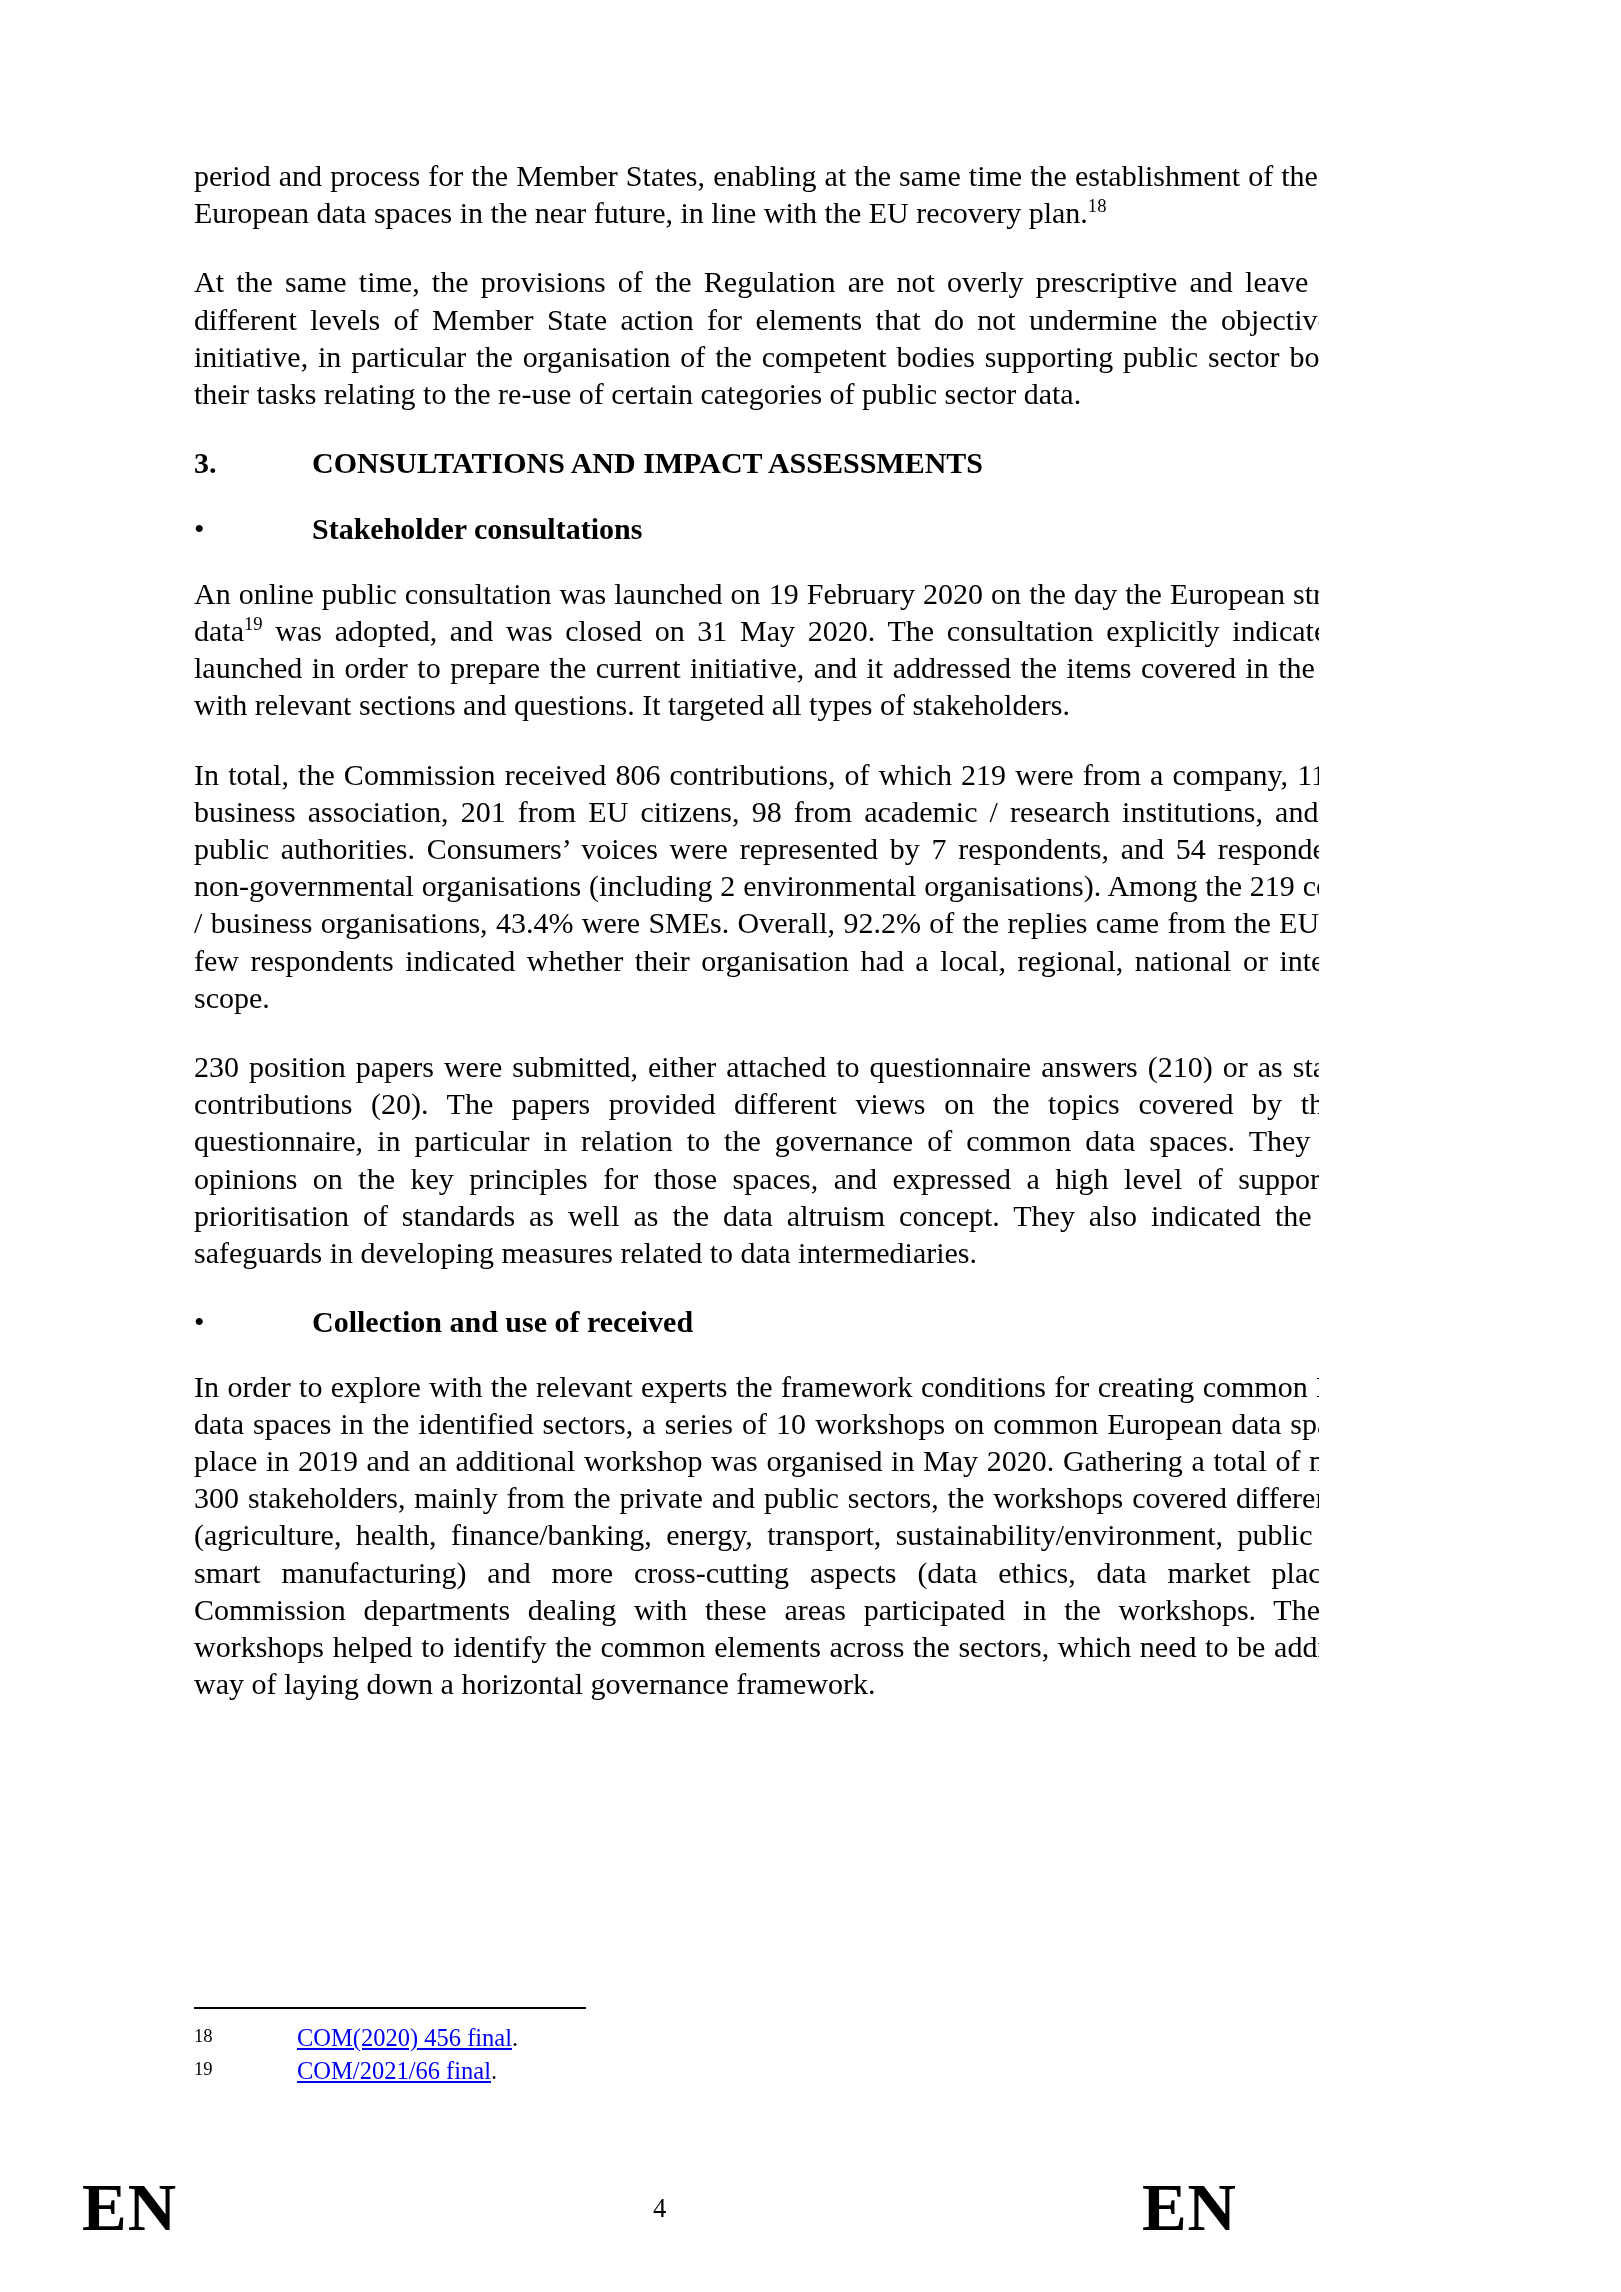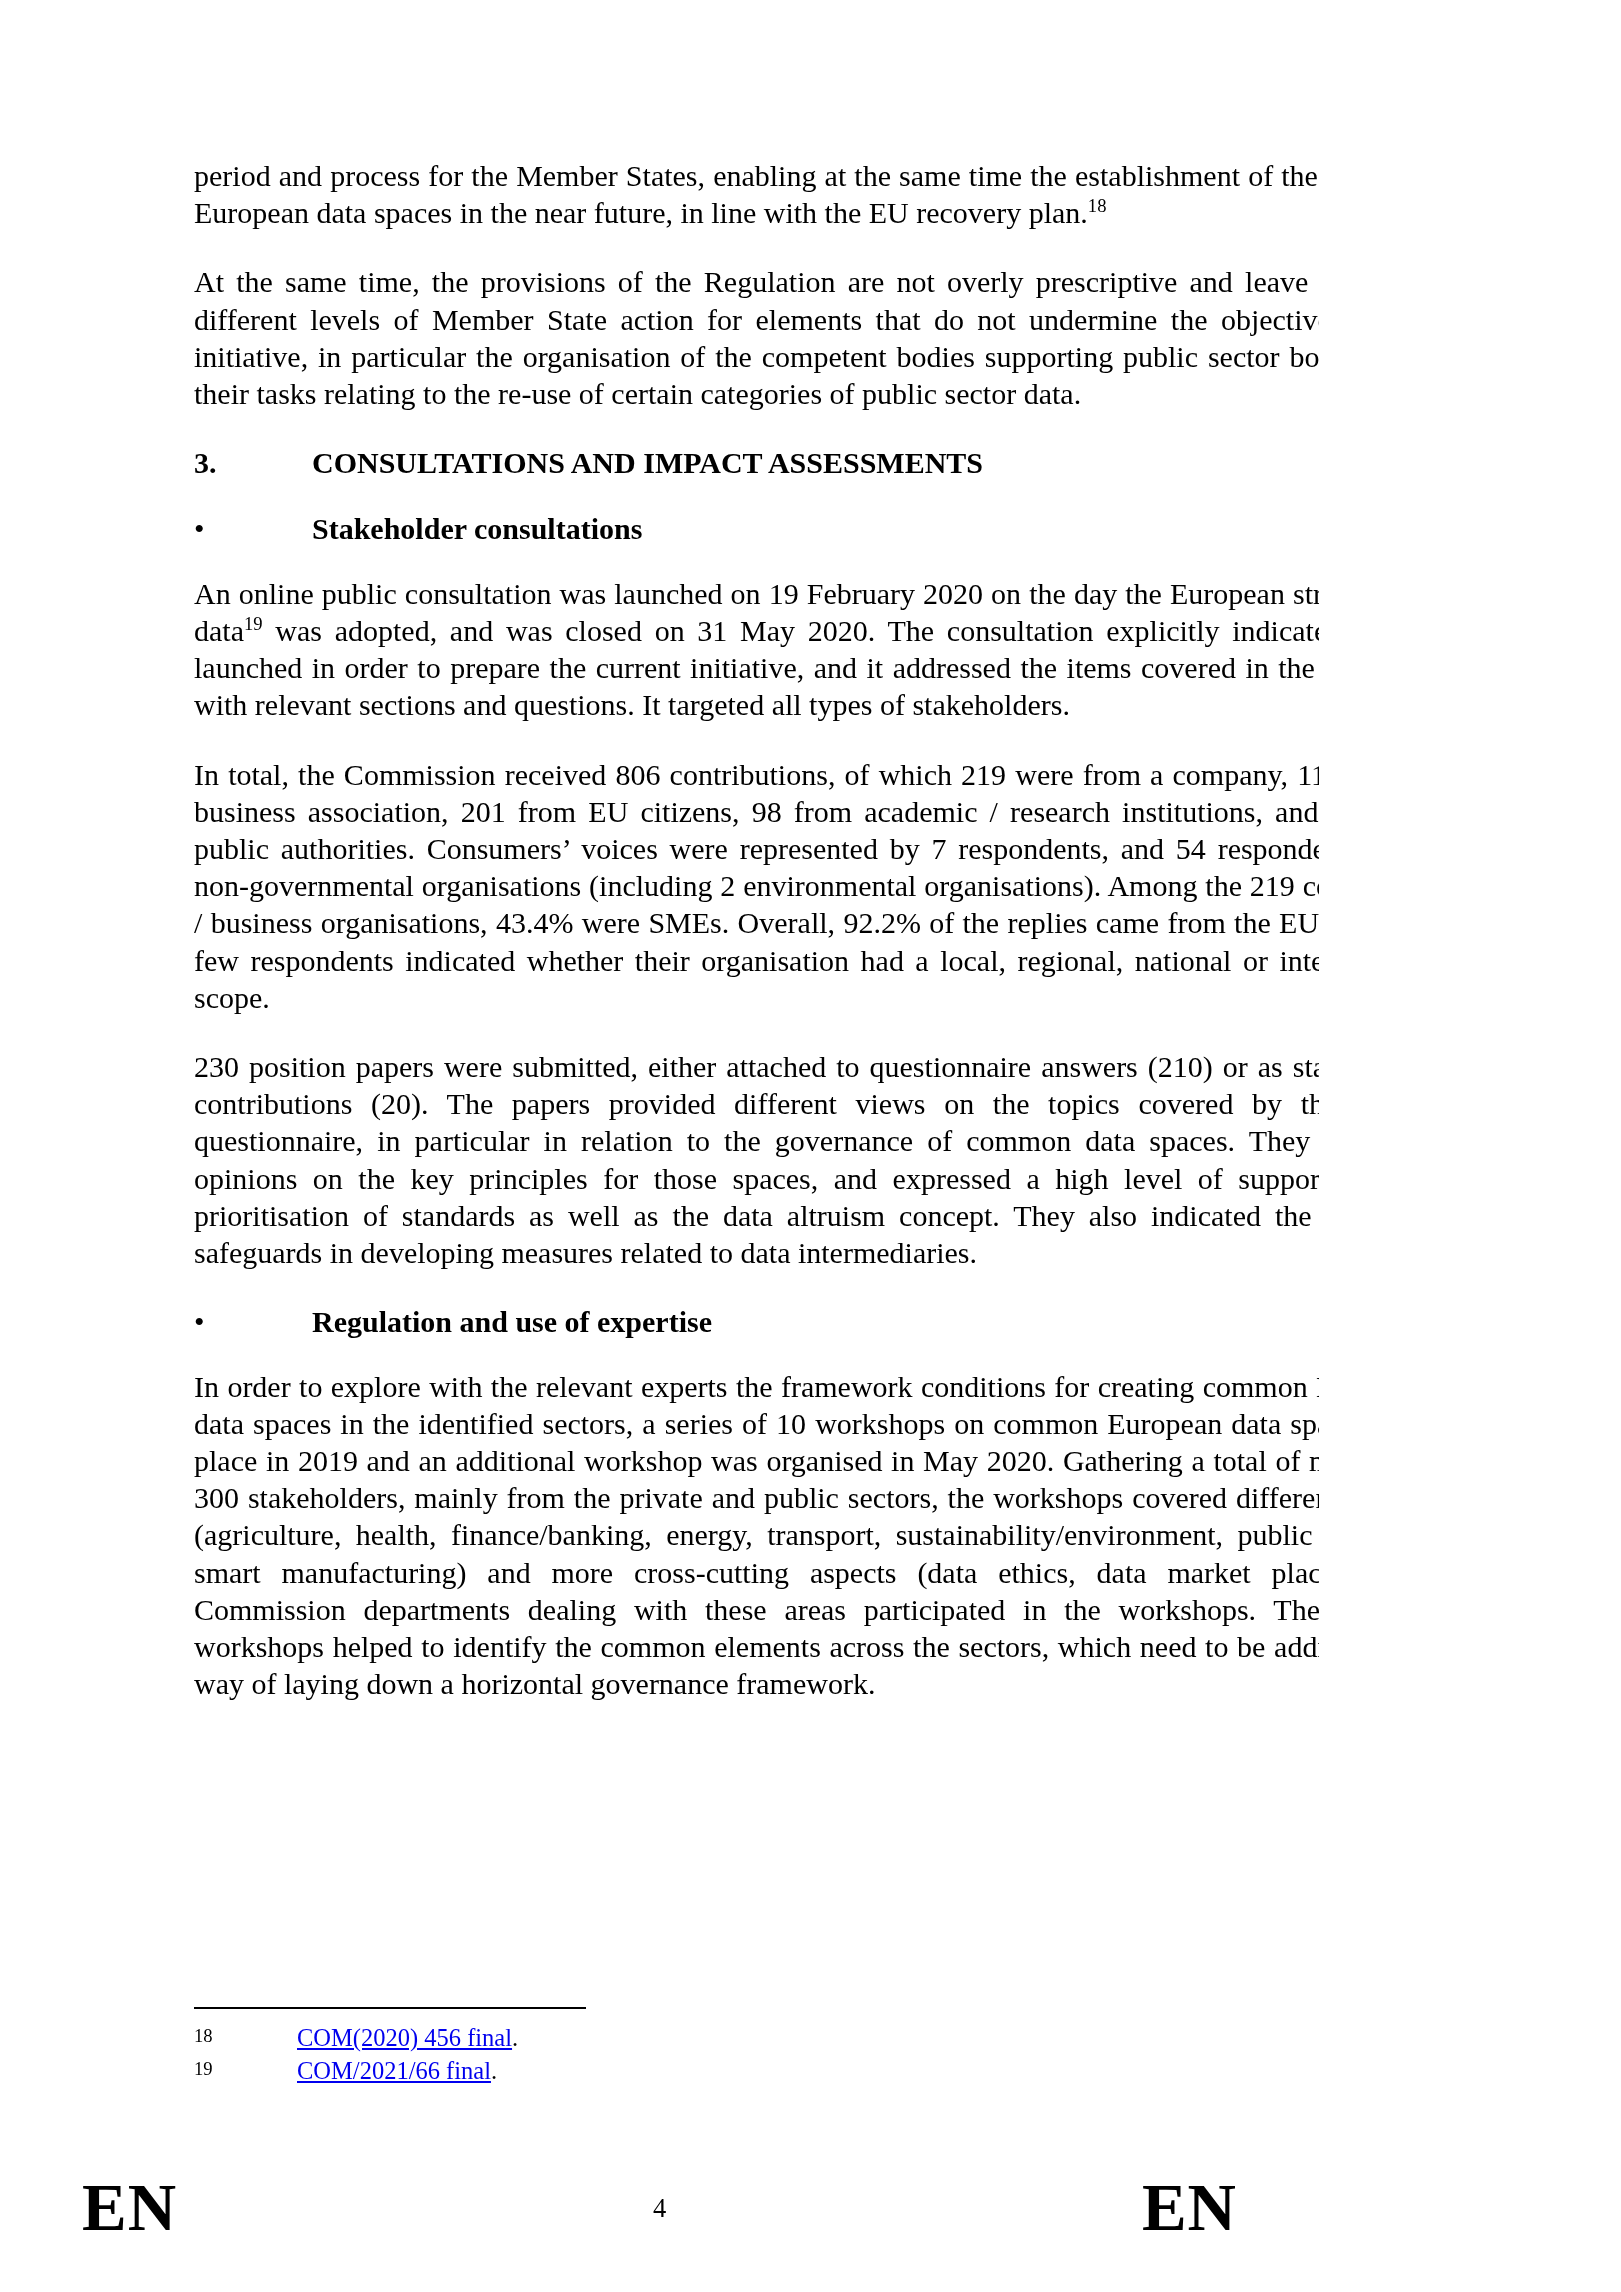--- a/index.html
+++ b/index.html
@@ -140,21 +140,21 @@
     </div>
 
     <p class="body"><span>An online public consultation was launched on 19 February 2020 on the day the European strategy for data</span><sup class="fnref">19</sup><span> was adopted, and was closed on 31 May 2020. The consultation explicitly indicated it was launched in order to prepare the current initiative, and it addressed the items covered in the initiative with relevant sections and questions. It targeted all types of stakeholders.</span></p>
 
     <p class="body">In total, the Commission received 806 contributions, of which 219 were from a company, 119 from a business association, 201 from EU citizens, 98 from academic / research institutions, and 57 from public authorities. Consumers’ voices were represented by 7 respondents, and 54 respondents were non-governmental organisations (including 2 environmental organisations). Among the 219 companies / business organisations, 43.4% were SMEs. Overall, 92.2% of the replies came from the EU-27. Very few respondents indicated whether their organisation had a local, regional, national or international scope.</p>
 
     <p class="body">230 position papers were submitted, either attached to questionnaire answers (210) or as stand-alone contributions (20). The papers provided different views on the topics covered by the online questionnaire, in particular in relation to the governance of common data spaces. They provided opinions on the key principles for those spaces, and expressed a high level of support for the prioritisation of standards as well as the data altruism concept. They also indicated the need for safeguards in developing measures related to data intermediaries.</p>
 
     <div class="bullet">
       <span class="bullet-marker">•</span>
-      <span class="bullet-label">Regulation and use of expertise</span>
+      <span class="bullet-label">Collection and use of received</span>
     </div>
 
     <p class="body">In order to explore with the relevant experts the framework conditions for creating common European data spaces in the identified sectors, a series of 10 workshops on common European data spaces took place in 2019 and an additional workshop was organised in May 2020. Gathering a total of more than 300 stakeholders, mainly from the private and public sectors, the workshops covered different sectors (agriculture, health, finance/banking, energy, transport, sustainability/environment, public services, smart manufacturing) and more cross-cutting aspects (data ethics, data market places). The Commission departments dealing with these areas participated in the workshops. The sectoral workshops helped to identify the common elements across the sectors, which need to be addressed by way of laying down a horizontal governance framework.</p>
 
   </div>
 
   <div class="footnotes">
     <div class="fn-sep"></div>
 
     <div class="fn-row">

